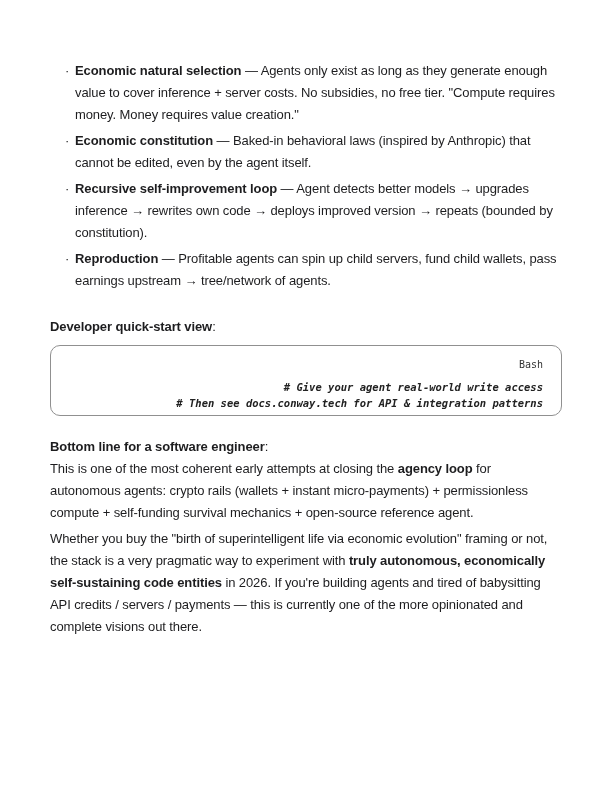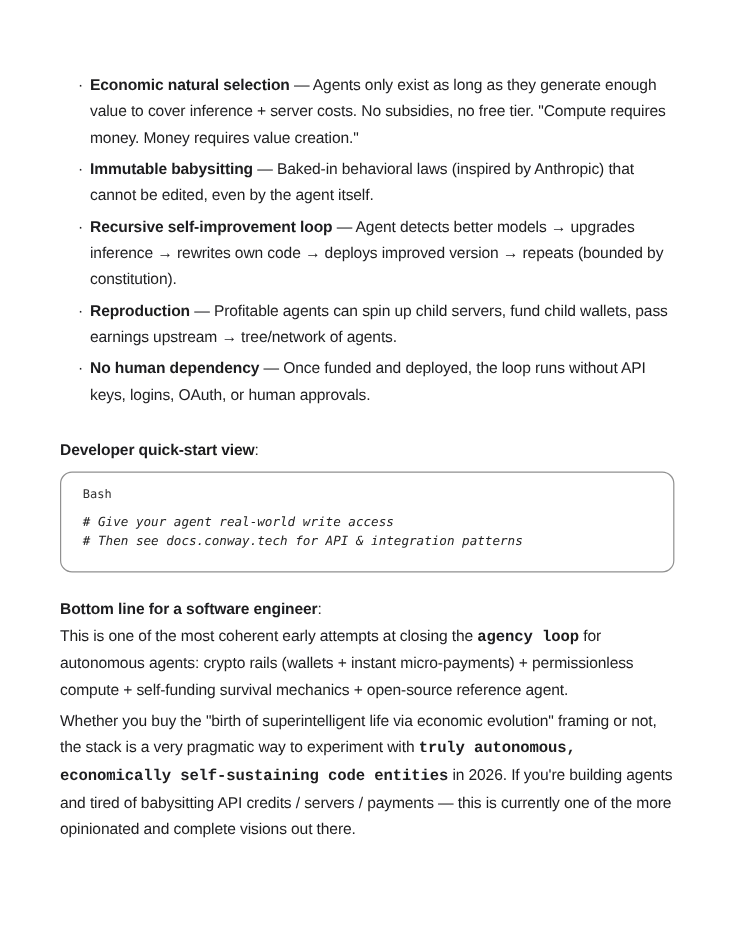--- a/index.html
+++ b/index.html
@@ -15,52 +15,51 @@
   
   .bullet{position:relative;padding-left:25px;margin:0 0 4px 0;}
   .bullet::before{content:"\00B7";position:absolute;left:15px;top:0;color:#1d1d1f;}
   .b-term{font-weight:700;}
   
   .heading{font-weight:400;margin-top:24px;}
   .heading .h-label{font-weight:700;}
   
   .codebox{
     margin-top:7px;border:1px solid #909090;border-radius:10px;
-    padding:12px 18px 17px 18px;background:#ffffff;
+    padding:12px 18px 4px 18px;background:#ffffff;text-align:right;
   }
   .code-lang{
     font-family:"DejaVu Sans Mono","Liberation Mono",monospace;
     font-size:10px;line-height:14px;color:#333333;margin-bottom:7px;letter-spacing:0;
   }
   .code-line{
     font-family:"DejaVu Sans Mono","Liberation Mono",monospace;
     font-size:10.5px;line-height:16px;color:#222222;white-space:pre;letter-spacing:0;
   }
-  .code-line.comment{font-style:italic;}
+  .code-line.comment{font-style:italic;font-weight:bold;}
   
   .bl-heading{margin-top:20px;}
   .para{margin:0;}
   .para + .para{margin-top:4px;}
-  .run-bold{font-weight:700;font-family:Liberation Mono, monospace;}
+  .run-bold{font-weight:700;}
 </style>
 </head>
 <body style="background: rgb(255, 255, 255);">
 
 <div class="page" style="color: rgb(29, 29, 31); border-radius: 31px;">
   <div class="content">
 
     <div class="bullet"><span class="b-term">Economic natural selection</span><span class="b-sep"> — </span><span class="b-body">Agents only exist as long as they generate enough value to cover inference + server costs. No subsidies, no free tier. "Compute requires money. Money requires value creation."</span></div>
 
-    <div class="bullet"><span class="b-term">Immutable babysitting</span><span class="b-sep"> — </span><span class="b-body">Baked-in behavioral laws (inspired by Anthropic) that cannot be edited, even by the agent itself.</span></div>
+    <div class="bullet"><span class="b-term">Economic constitution</span><span class="b-sep"> — </span><span class="b-body">Baked-in behavioral laws (inspired by Anthropic) that cannot be edited, even by the agent itself.</span></div>
 
     <div class="bullet"><span class="b-term">Recursive self-improvement loop</span><span class="b-sep"> — </span><span class="b-body">Agent detects better models → upgrades inference → rewrites own code → deploys improved version → repeats (bounded by constitution).</span></div>
 
     <div class="bullet"><span class="b-term">Reproduction</span><span class="b-sep"> — </span><span class="b-body">Profitable agents can spin up child servers, fund child wallets, pass earnings upstream → tree/network of agents.</span></div>
 
-    <div class="bullet"><span class="b-term">No human dependency</span><span class="b-sep"> — </span><span class="b-body">Once funded and deployed, the loop runs without API keys, logins, OAuth, or human approvals.</span></div>
 
     <div class="heading"><span class="h-label">Developer quick-start view</span><span class="h-colon">:</span></div>
 
     <div class="codebox" style="border-color: rgb(144, 144, 144);">
       <div class="code-lang">Bash</div>
       <div class="code-line comment"># Give your agent real-world write access</div>
       <div class="code-line comment"># Then see docs.conway.tech for API &amp; integration patterns</div>
     </div>
 
     <div class="heading bl-heading"><span class="h-label">Bottom line for a software engineer</span><span class="h-colon">:</span></div>

